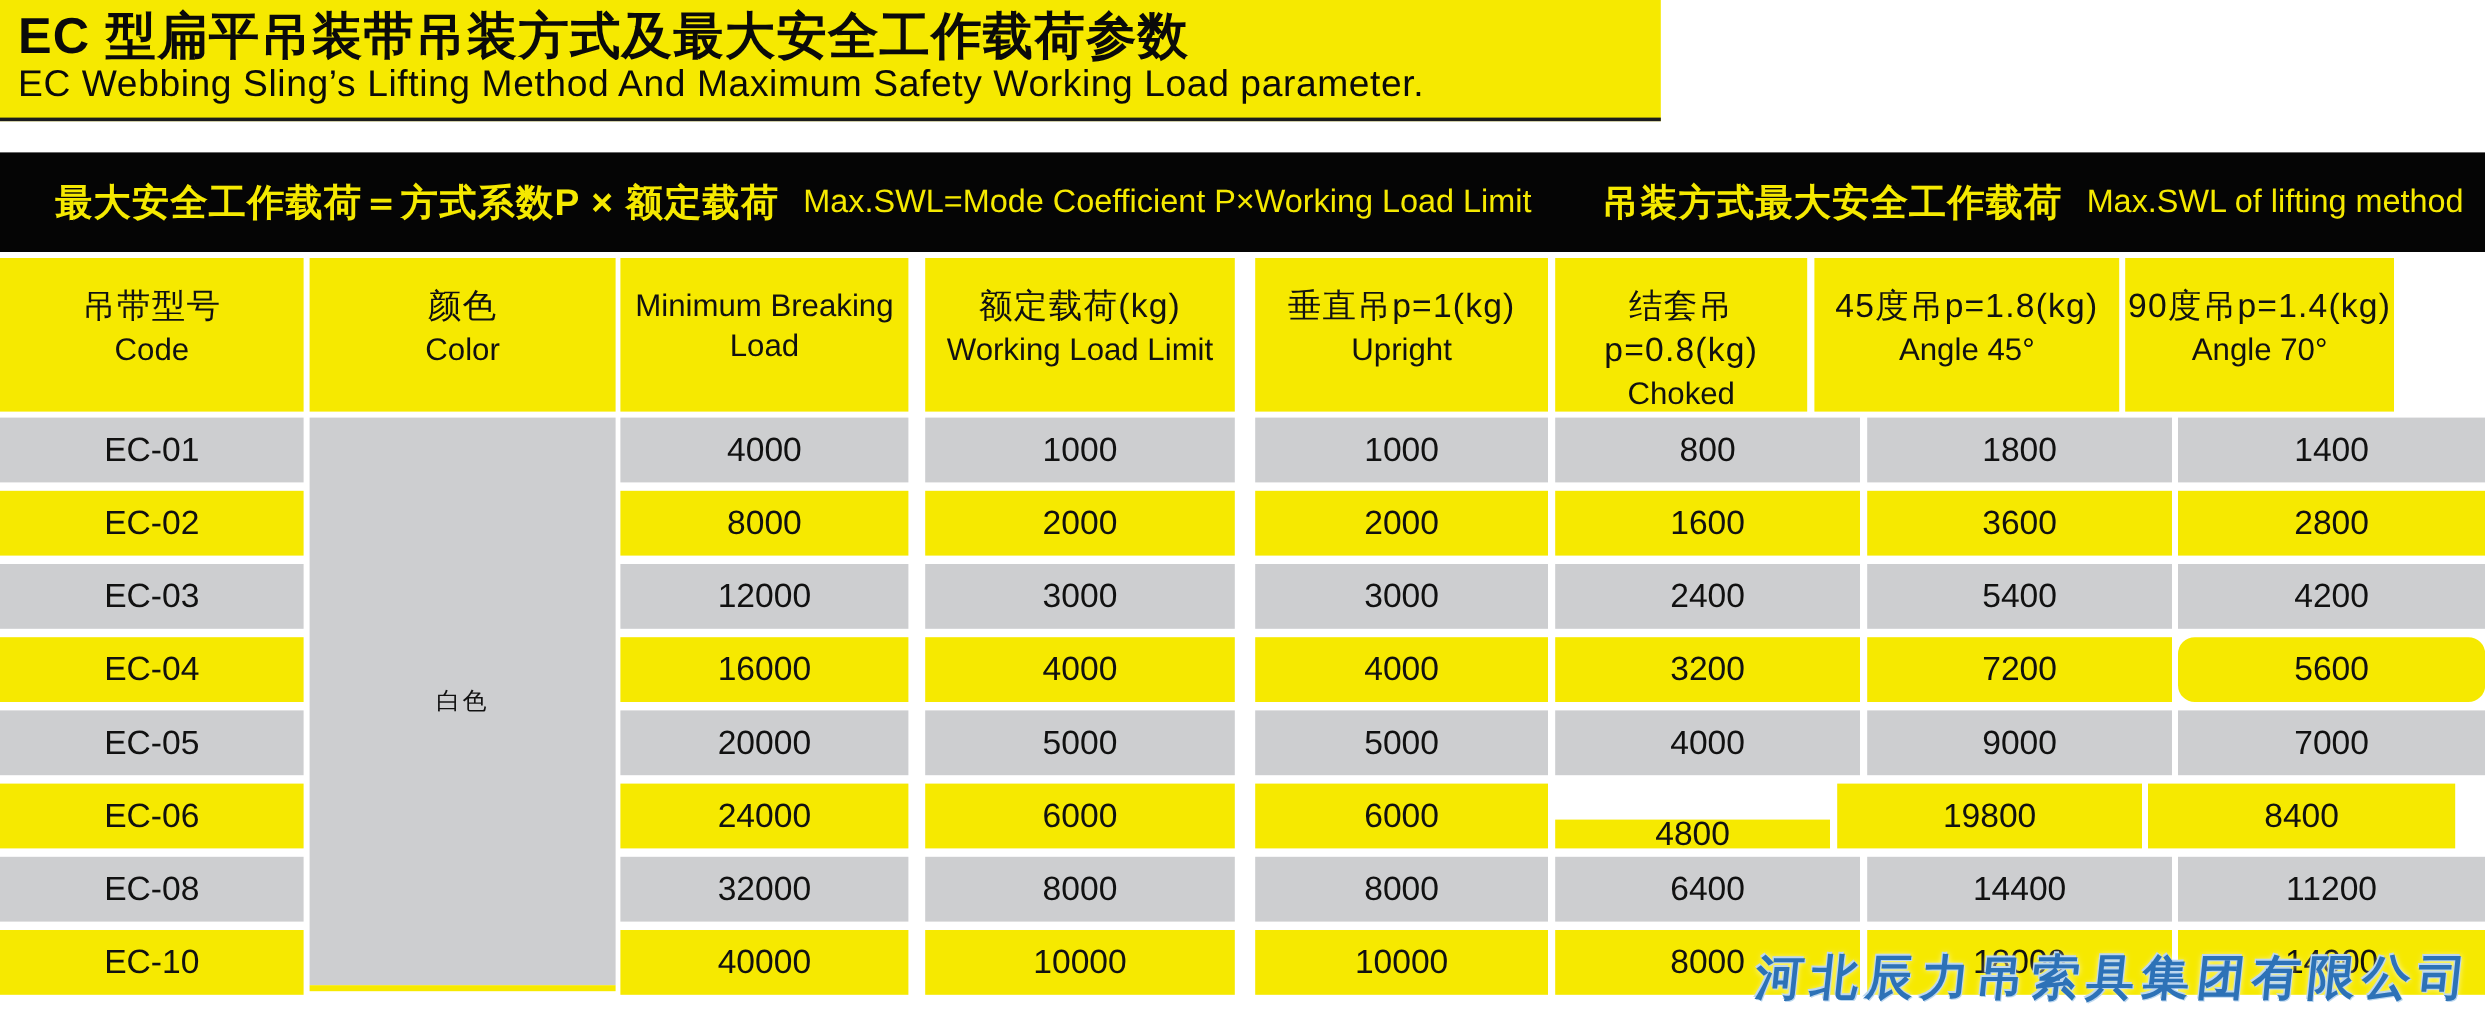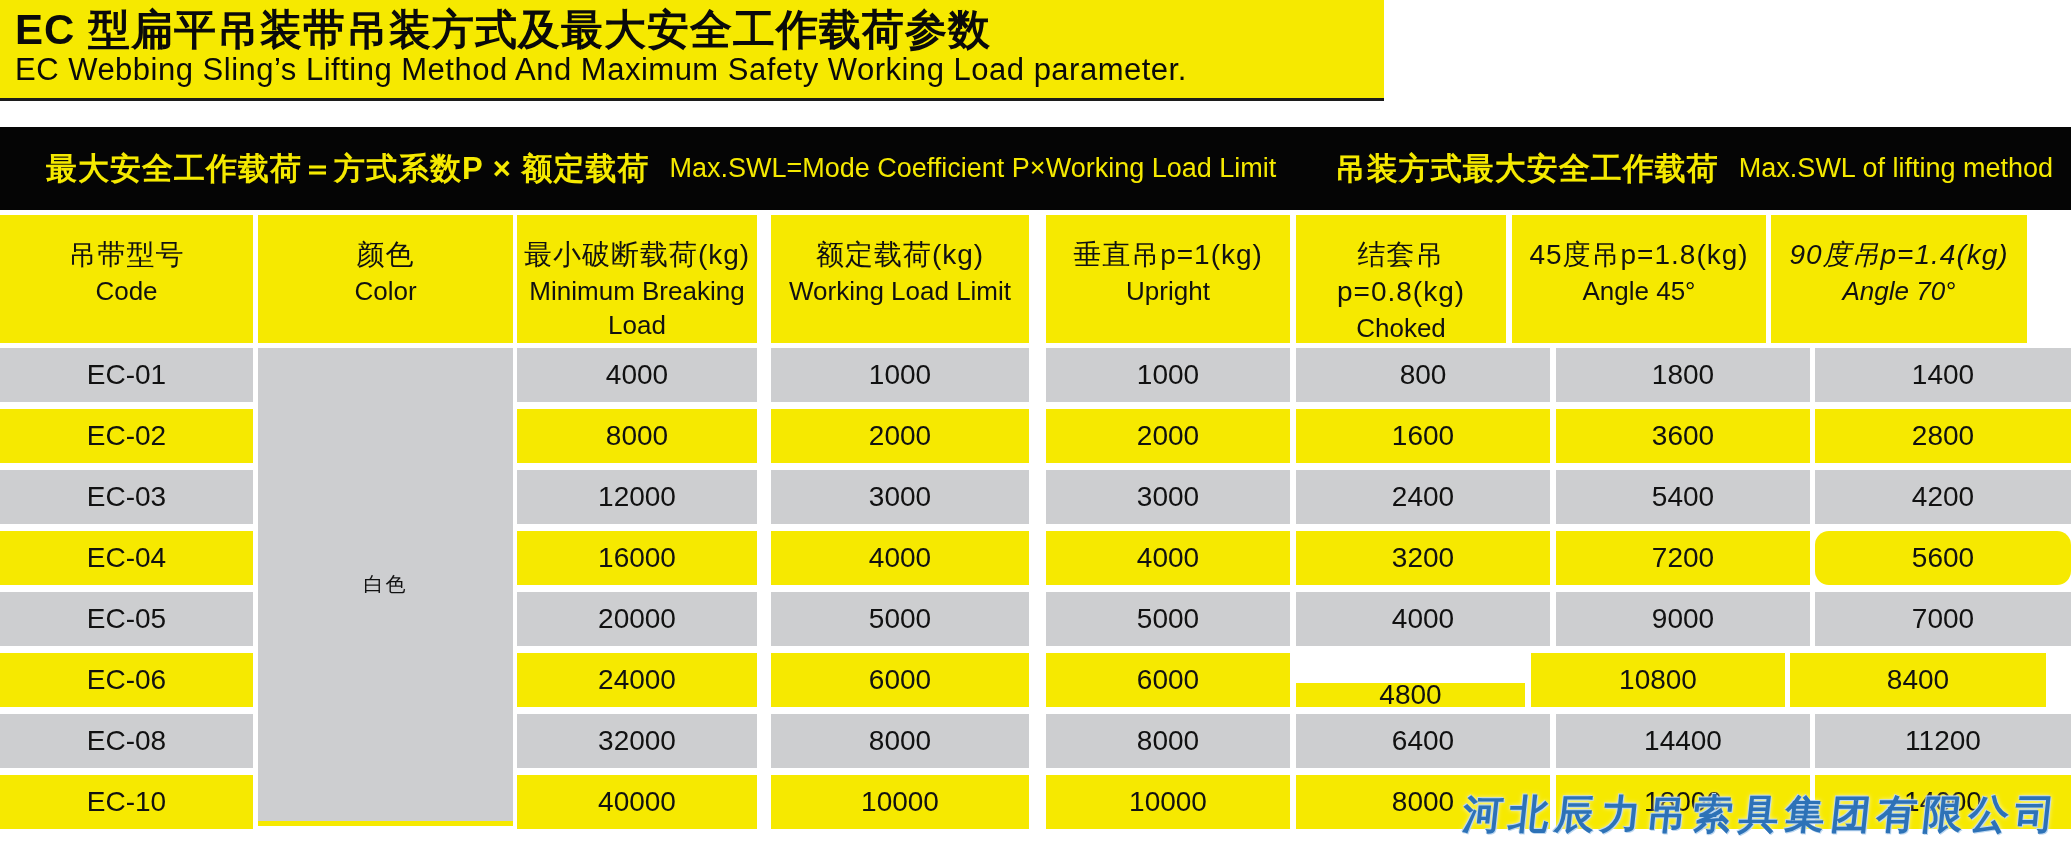--- a/index.html
+++ b/index.html
@@ -93,40 +93,39 @@
   <div class="thead" id="thead">
       <div class="th" style="width: 253px; margin-left: 0px;">
         <div class="zh">吊带型号</div>
         <div class="en">Code</div>
       </div>
       <div class="th" style="width: 255px; margin-left: 5px;">
         <div class="zh">颜色</div>
         <div class="en">Color</div>
       </div>
       <div class="th" style="width: 240px; margin-left: 4px;">
-        <div class="zh">最小破断载荷(kg)</div>
         <div class="en">Minimum Breaking Load</div>
       </div>
       <div class="th" style="width: 258px; margin-left: 14px;">
         <div class="zh">额定载荷(kg)</div>
         <div class="en">Working Load Limit</div>
       </div>
       <div class="th" style="width: 244px; margin-left: 17px;">
         <div class="zh">垂直吊p=1(kg)</div>
         <div class="en">Upright</div>
       </div>
       <div class="th" style="width: 210px; margin-left: 6px;">
         <div class="zh">结套吊p=0.8(kg)</div>
         <div class="en">Choked</div>
       </div>
       <div class="th" style="width: 254px; margin-left: 6px;">
         <div class="zh">45度吊p=1.8(kg)</div>
         <div class="en">Angle 45°</div>
       </div>
-      <div class="th" style="width: 256px; margin-left: 5px; font-style: italic;">
+      <div class="th" style="width: 224px; margin-left: 5px;">
         <div class="zh">90度吊p=1.4(kg)</div>
         <div class="en">Angle 70°</div>
       </div>
     </div>
 
   <div class="tbody">
     <div class="color-col">
       <span>白色</span>
     </div>
     <div class="rows" id="rows">
@@ -180,21 +179,21 @@
           <div class="td" style="width: 254px; margin-left: 6px;">9000</div>
           <div class="td" style="width: 256px; margin-left: 5px;">7000</div>
         </div>
         <div class="tr row-yellow">
           <div class="td" style="width: 253px; margin-left: 0px;">EC-06</div>
           <div class="td spacer" style="width: 255px; margin-left: 5px;"></div>
           <div class="td" style="width: 240px; margin-left: 4px;">24000</div>
           <div class="td" style="width: 258px; margin-left: 14px;">6000</div>
           <div class="td" style="width: 244px; margin-left: 17px;">6000</div>
           <div class="td" style="width: 229px; margin-left: 6px; margin-top: 30px;">4800</div>
-          <div class="td" style="width: 254px; margin-left: 6px;">10800</div>
+          <div class="td" style="width: 254px; margin-left: 6px;">19800</div>
           <div class="td" style="width: 256px; margin-left: 5px;">8400</div>
         </div>
         <div class="tr row-gray">
           <div class="td" style="width: 253px; margin-left: 0px;">EC-08</div>
           <div class="td spacer" style="width: 255px; margin-left: 5px;"></div>
           <div class="td" style="width: 240px; margin-left: 4px;">32000</div>
           <div class="td" style="width: 258px; margin-left: 14px;">8000</div>
           <div class="td" style="width: 244px; margin-left: 17px;">8000</div>
           <div class="td" style="width: 254px; margin-left: 6px;">6400</div>
           <div class="td" style="width: 254px; margin-left: 6px;">14400</div>

